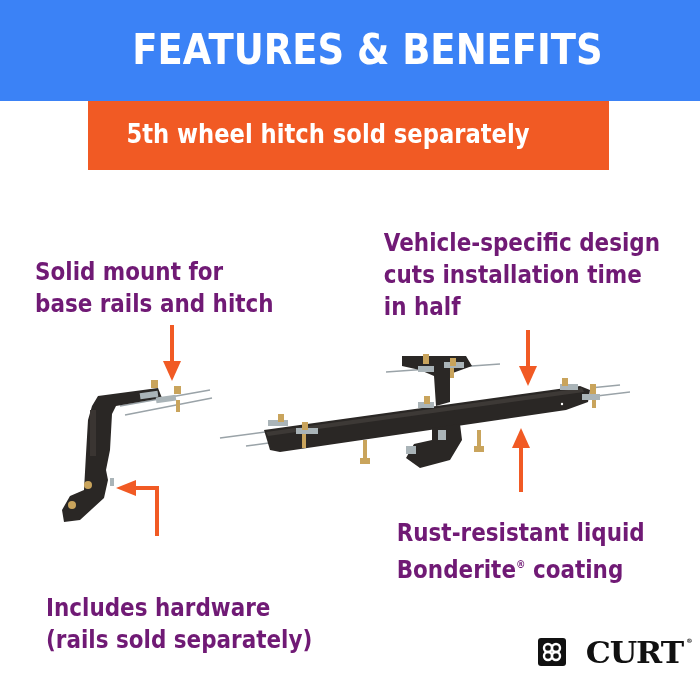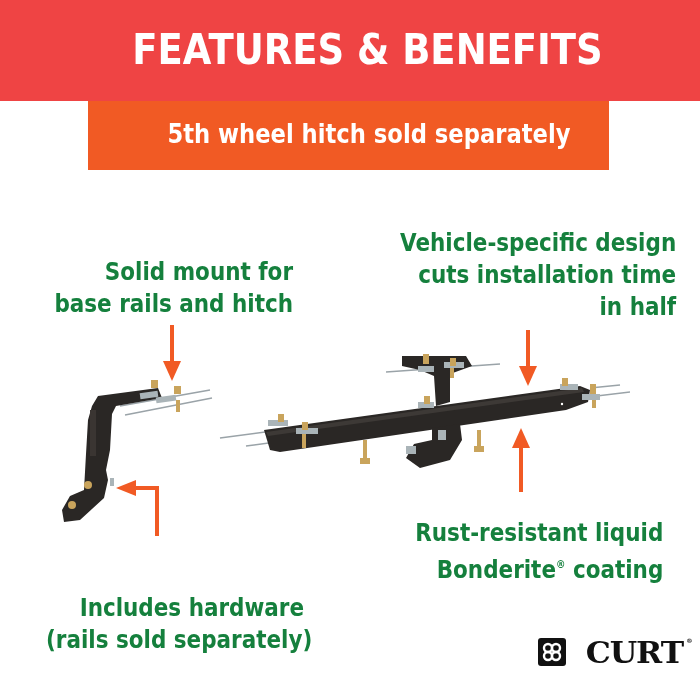--- a/index.html
+++ b/index.html
@@ -1,46 +1,46 @@
 <!DOCTYPE html>
 <html><head>
 <meta charset="utf-8">
 <style>
   * { margin: 0; padding: 0; box-sizing: border-box; }
   html, body { width: 700px; height: 700px; background: #ffffff; overflow: hidden; }
   body { position: relative; font-family: "DejaVu Sans", "Liberation Sans", sans-serif; color: #111; }
 
   .header-bar {
     position: absolute; left: 0; top: 0; width: 700px; height: 101px;
-    background: #ef4444;
+    background: #3b82f6;
     display: flex; align-items: center; justify-content: center; padding-left: 35px;
   }
   .header-title {
     color: #ffffff; font-weight: bold; font-size: 43px; letter-spacing: 0px;
     font-family: "DejaVu Sans", sans-serif;
     transform: scaleX(0.86);
     margin-top: -4px;
   }
 
   .notice-box {
     position: absolute; left: 88px; top: 101px; width: 521px; height: 69px;
     background: #f15a24;
-    display: flex; align-items: center; justify-content: flex-end;
+    display: flex; align-items: center; justify-content: flex-start;
   }
   .notice-text {
     color: #ffffff; font-weight: bold; font-size: 27px;
     font-family: "DejaVu Sans", sans-serif;
     transform: scaleX(0.84);
     margin-top: -4px;
   }
 
   .callout {
-    position: absolute; text-align: right; font-weight: bold;
+    position: absolute; text-align: left; font-weight: bold;
     font-family: "DejaVu Sans", sans-serif;
-    font-size: 25px; line-height: 32px; color: #15803d;
+    font-size: 25px; line-height: 32px; color: #701a75;
     white-space: nowrap;
   }
   .callout span.line { display: block; transform: scaleX(0.86); }
   .callout sup { font-size: 11px; vertical-align: 10px; }
 
   #callout-mount  { left: 14px;  top: 256px; width: 300px; }
   #callout-design { left: 360px; top: 227px; width: 340px; }
   #callout-hardware { left: 25px; top: 548px; width: 300px; margin-top: 44px; }
   #callout-coating { left: 375px; top: 517px; width: 310px; }
 

